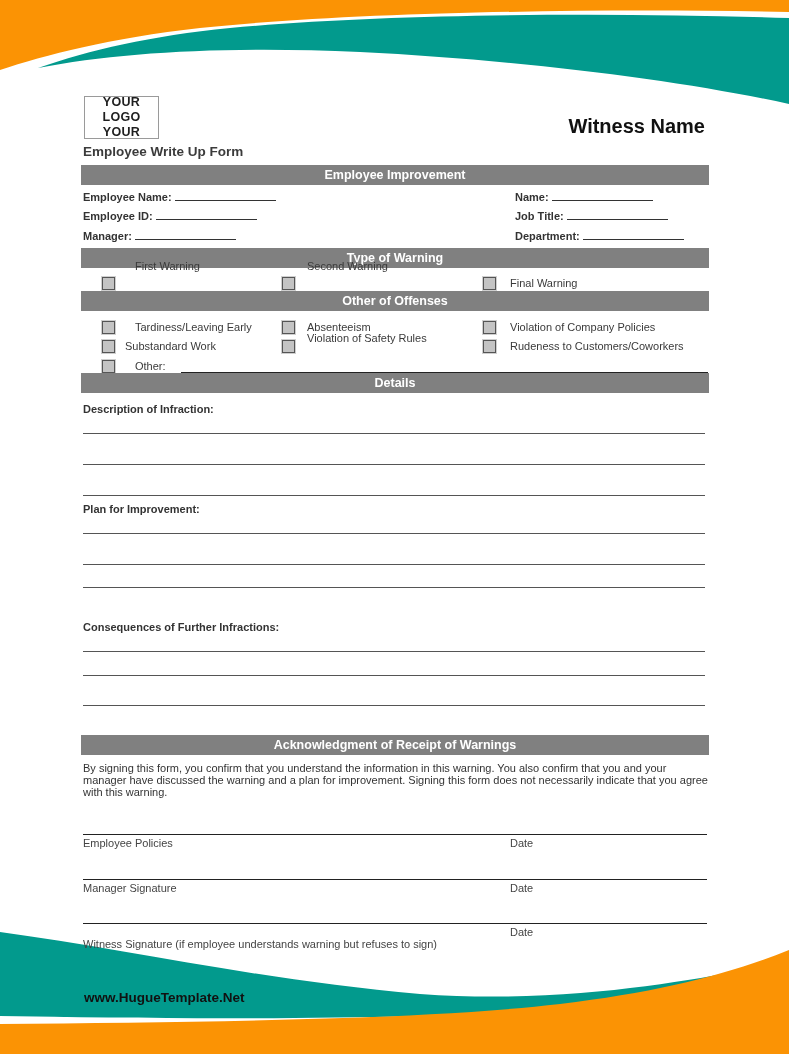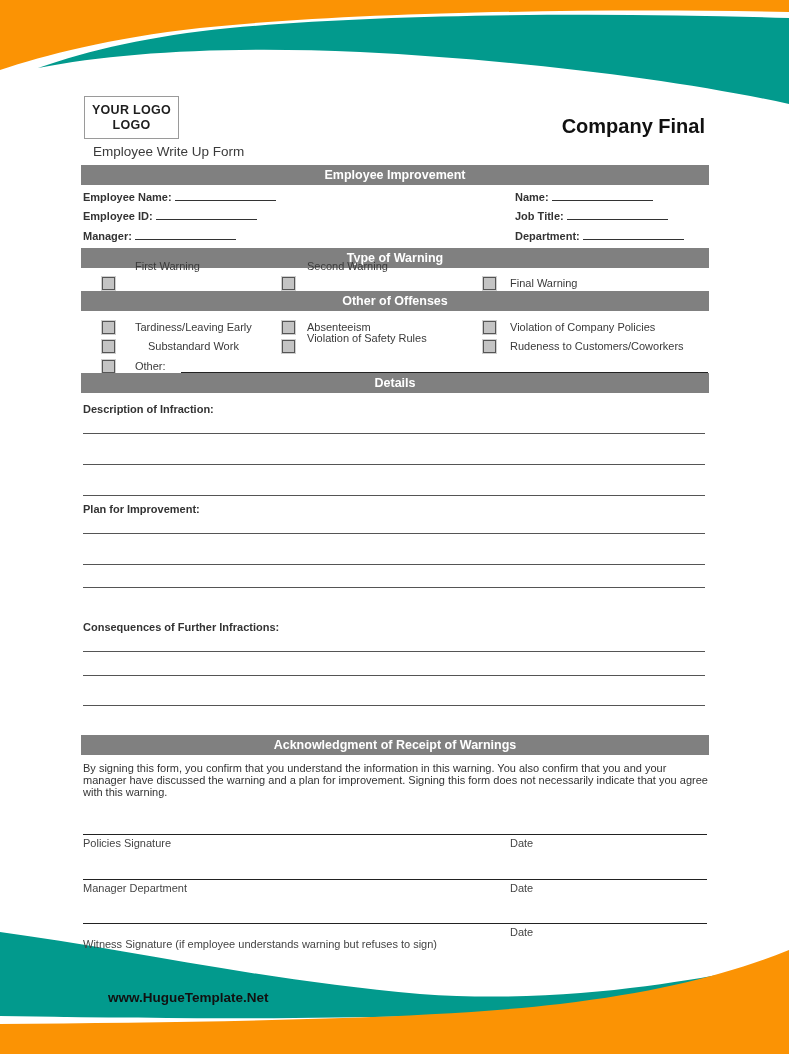--- a/index.html
+++ b/index.html
@@ -2,25 +2,25 @@
 <html><head>
 <meta charset="utf-8">
 <style>
   html, body { margin:0; padding:0; }
   body { width:789px; height:1054px; position:relative; overflow:hidden; background:#ffffff;
          font-family:"Liberation Sans", "DejaVu Sans", sans-serif; color:#3a3a3a; }
   .deco { position:absolute; left:0; width:789px; }
   .deco-top { top:0; height:110px; }
   .deco-bottom { top:920px; height:134px; }
 
-  .logo-box { position:absolute; left:84px; top:96px; width:95px; height:43px; border:1px solid #9a9a9a;
+  .logo-box { position:absolute; left:84px; top:96px; width:75px; height:43px; border:1px solid #9a9a9a;
               box-sizing:border-box; display:flex; align-items:center; justify-content:center; text-align:center;
               font-size:12.5px; font-weight:bold; color:#1e1e1e; line-height:15px; letter-spacing:0.3px; }
   .company-name { position:absolute; right:84px; top:115px; font-size:20px; font-weight:bold; color:#111; }
-  .form-title { position:absolute; left:93px; top:144px; font-size:13.5px; font-weight:normal; color:#3b3b3b; }
+  .form-title { position:absolute; left:83px; top:144px; font-size:13.5px; font-weight:bold; color:#3b3b3b; }
 
   .bar { position:absolute; left:81px; width:628px; height:20px; background:#808080; color:#ffffff;
          font-size:12.5px; font-weight:bold; text-align:center; line-height:20px; }
 
   .field { position:absolute; font-size:11px; font-weight:bold; color:#333; white-space:nowrap; }
   .field .blank { display:inline-block; border-bottom:1px solid #333; vertical-align:baseline; margin-left:3px; height:9px; }
 
   .cb { position:absolute; width:11px; height:11px; background:#c4c4c4; border:1px solid #555;
         box-shadow:0 0 0 1px #cfcfcf; }
   .cb-label { position:absolute; font-size:11px; color:#3a3a3a; white-space:nowrap; }
@@ -28,37 +28,37 @@
   .other-line { position:absolute; left:181px; top:372px; width:527px; border-top:1px solid #222; }
 
   .section-label { position:absolute; left:83px; font-size:11px; font-weight:bold; color:#333; }
   .write-line { position:absolute; left:83px; width:622px; border-top:1px solid #555; }
 
   .ack-text { position:absolute; left:83px; top:762px; width:625px; font-size:11px; line-height:12px; color:#333; }
 
   .sig-line { position:absolute; left:83px; width:624px; border-top:1px solid #222; }
   .sig-label { position:absolute; font-size:11px; color:#444; white-space:nowrap; }
 
-  .footer-url { position:absolute; left:84px; top:990px; font-size:13.5px; font-weight:bold; color:#111;margin-left:24px; }
+  .footer-url { position:absolute; left:84px; top:990px; font-size:13.5px; font-weight:bold; color:#111; }
 </style>
 </head>
 <body>
 
 <svg class="deco deco-top" viewBox="0 0 789 110" preserveAspectRatio="none">
   <path d="M0,0 L789,0 L789,12 C600,8 350,12 200,28 C110,38 45,55 0,70 Z" fill="#FB9304"></path>
   <path d="M38,68 C90,50 150,36 230,28 C380,14 600,12 789,18 L789,104 C680,80 520,60 360,52 C230,46 120,52 38,68 Z" fill="#029A8D"></path>
 </svg>
 
 <div class="logo-box">
   <div>
     <div>YOUR LOGO</div>
-    <div>LOGO</div>
+    <div>YOUR</div>
   </div>
 </div>
-<div class="company-name">Company Final</div>
+<div class="company-name">Witness Name</div>
 <div class="form-title">Employee Write Up Form</div>
 
 <div class="bar" style="top:165px">Employee Improvement</div>
 
 <div class="field" style="left:83px; top:191px">
   <span>Employee Name:</span><span class="blank" style="width:101px"></span>
 </div>
 <div class="field" style="left:83px; top:210px">
   <span>Employee ID:</span><span class="blank" style="width:101px"></span>
 </div>
@@ -87,21 +87,21 @@
 <div class="bar" style="top:291px">Other of Offenses</div>
 
 <div class="cb" style="left:102px; top:321px"></div>
 <div class="cb-label" style="left:135px; top:321px">Tardiness/Leaving Early</div>
 <div class="cb" style="left:282px; top:321px"></div>
 <div class="cb-label" style="left:307px; top:321px">Absenteeism</div>
 <div class="cb" style="left:483px; top:321px"></div>
 <div class="cb-label" style="left:510px; top:321px">Violation of Company Policies</div>
 
 <div class="cb" style="left:102px; top:340px"></div>
-<div class="cb-label" style="left:148px; top:340px">Substandard Work</div>
+<div class="cb-label" style="left:125px; top:340px">Substandard Work</div>
 <div class="cb" style="left:282px; top:340px"></div>
 <div class="cb-label" style="left:307px; top:332px">Violation of Safety Rules</div>
 <div class="cb" style="left:483px; top:340px"></div>
 <div class="cb-label" style="left:510px; top:340px">Rudeness to Customers/Coworkers</div>
 
 <div class="cb" style="left:102px; top:360px"></div>
 <div class="cb-label" style="left:135px; top:360px">Other:</div>
 <div class="other-line"></div>
 
 <div class="bar" style="top:373px">Details</div>
@@ -118,25 +118,25 @@
 
 <div class="section-label" style="top:621px">Consequences of Further Infractions:</div>
 <div class="write-line" style="top:651px"></div>
 <div class="write-line" style="top:675px"></div>
 <div class="write-line" style="top:705px"></div>
 
 <div class="bar" style="top:735px">Acknowledgment of Receipt of Warnings</div>
 <div class="ack-text">By signing this form, you confirm that you understand the information in this warning. You also confirm that you and your manager have discussed the warning and a plan for improvement. Signing this form does not necessarily indicate that you agree with this warning.</div>
 
 <div class="sig-line" style="top:834px"></div>
-<div class="sig-label" style="left:83px; top:837px">Policies Signature</div>
+<div class="sig-label" style="left:83px; top:837px">Employee Policies</div>
 <div class="sig-label" style="left:510px; top:837px">Date</div>
 
 <div class="sig-line" style="top:879px"></div>
-<div class="sig-label" style="left:83px; top:882px">Manager Department</div>
+<div class="sig-label" style="left:83px; top:882px">Manager Signature</div>
 <div class="sig-label" style="left:510px; top:882px">Date</div>
 
 <svg class="deco deco-bottom" viewBox="0 0 789 134" preserveAspectRatio="none">
   <path d="M0,12 C120,28 260,60 420,74 C560,84 680,62 745,50 C680,72 560,92 420,96 C260,100 120,98 0,96 Z" fill="#029A8D"></path>
   <path d="M0,104 C200,102 420,100 560,84 C660,72 730,54 789,30 L789,134 L0,134 Z" fill="#FB9304"></path>
 </svg>
 
 <div class="sig-line" style="top:923px"></div>
 <div class="sig-label" style="left:83px; top:938px">Witness Signature (if employee understands warning but refuses to sign)</div>
 <div class="sig-label" style="left:510px; top:926px">Date</div>

